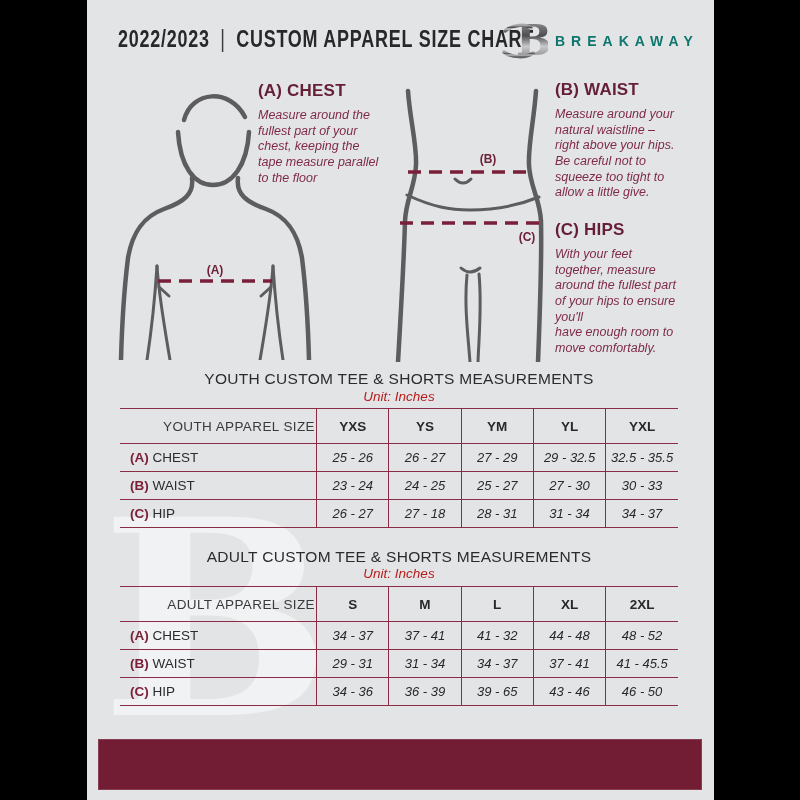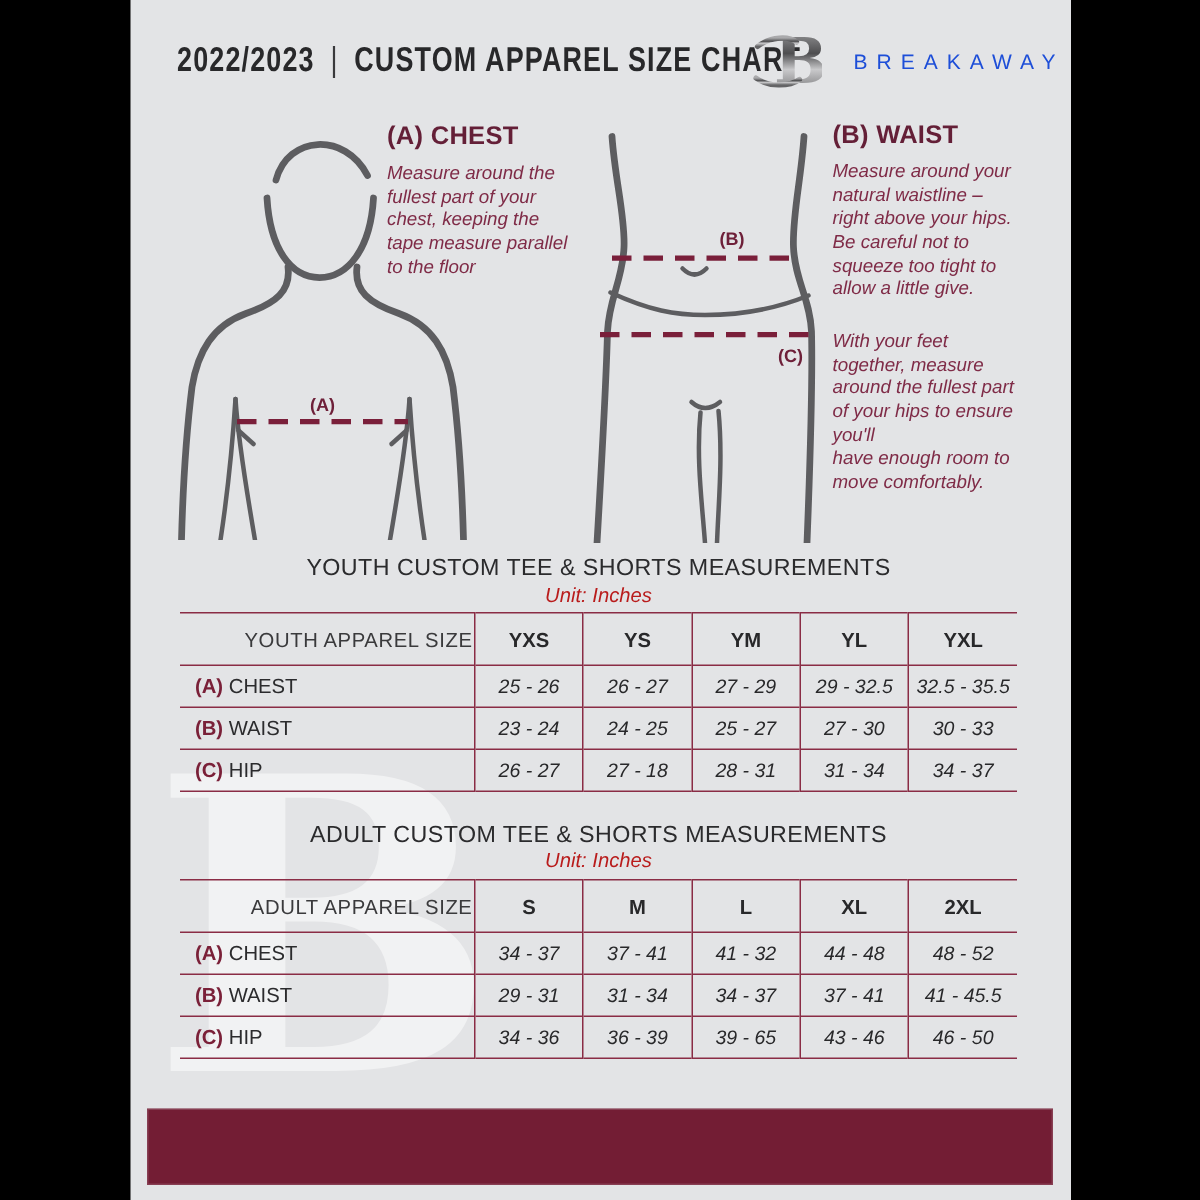--- a/index.html
+++ b/index.html
@@ -20,22 +20,22 @@
   }
   
   .doc-title{position:absolute;left:31px;top:26px;white-space:nowrap;}
   .cond{
     display:inline-block;transform:scaleX(0.78);transform-origin:left center;
     font-size:23px;font-weight:bold;letter-spacing:1px;color:#28282a;
   }
   .cond .sep{font-weight:normal;color:#3a3a3c;padding:0 6px;}
   .logo-box{position:absolute;left:415px;top:15px;width:46px;height:48px;}
   .brand{
-    position:absolute;left:482px;top:33px;
-    font-size:14px;font-weight:normal;letter-spacing:6px;color:#1d4ed8;white-space:nowrap;
+    position:absolute;left:468px;top:33px;
+    font-size:14px;font-weight:bold;letter-spacing:6px;color:#0f766e;white-space:nowrap;
   }
   
   .fig{position:absolute;pointer-events:none;}
   .fig path{fill:none;stroke:#5d5d60;stroke-width:4.5;stroke-linecap:round;}
   .fig path.thin{stroke-width:3;}
   .fig .dash{stroke:#7a1f3a;stroke-width:3.5;stroke-dasharray:13 8;stroke-linecap:butt;}
   .fig text{font-family:"Liberation Sans",sans-serif;font-weight:bold;font-size:12px;fill:#6e2039;}
   
   .mblock{position:absolute;width:160px;color:#7f2b47;}
   .mblock h3{
@@ -151,20 +151,21 @@
     <h3>(B) WAIST</h3>
     <p>Measure around your
 natural waistline –
 right above your hips.
 Be careful not to
 squeeze too tight to
 allow a little give.</p>
   </div>
 
   <div class="mblock" style="left:468px;top:220px">
+    <h3>(C) HIPS</h3>
     <p>With your feet
 together, measure
 around the fullest part
 of your hips to ensure
 you'll
 have enough room to
 move comfortably.</p>
   </div>
 
   <div class="tbl-title" style="top:370px">YOUTH CUSTOM TEE &amp; SHORTS MEASUREMENTS</div>

